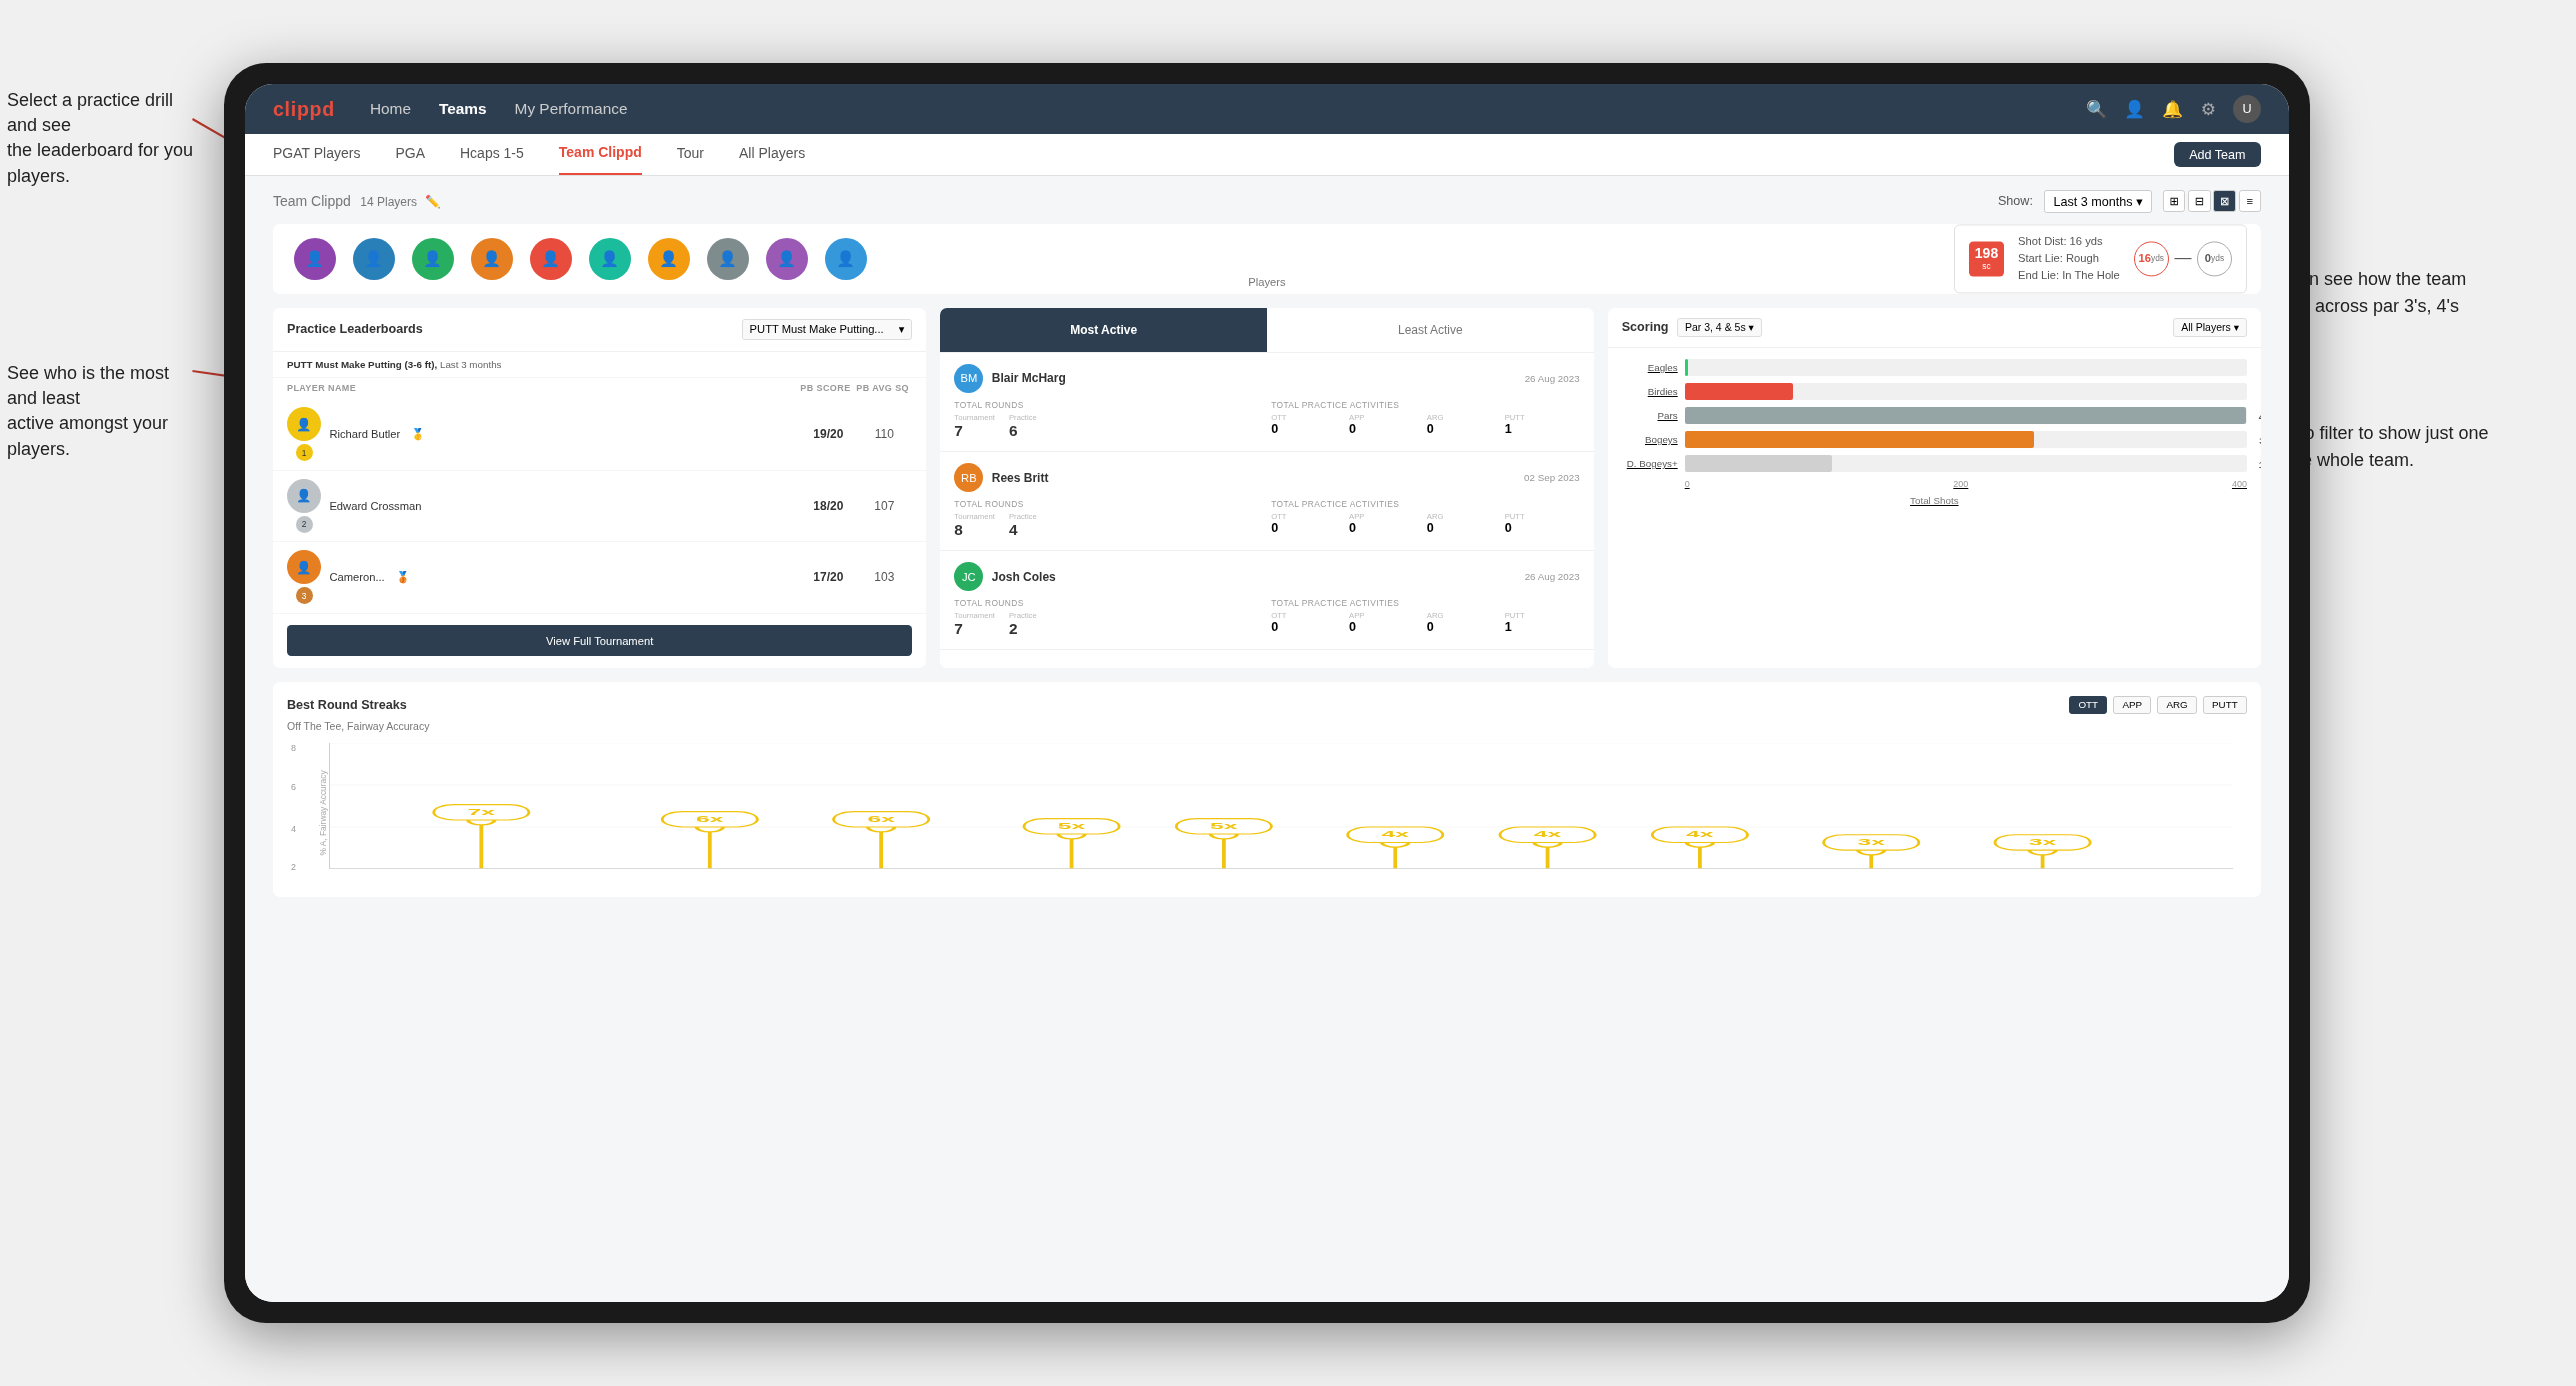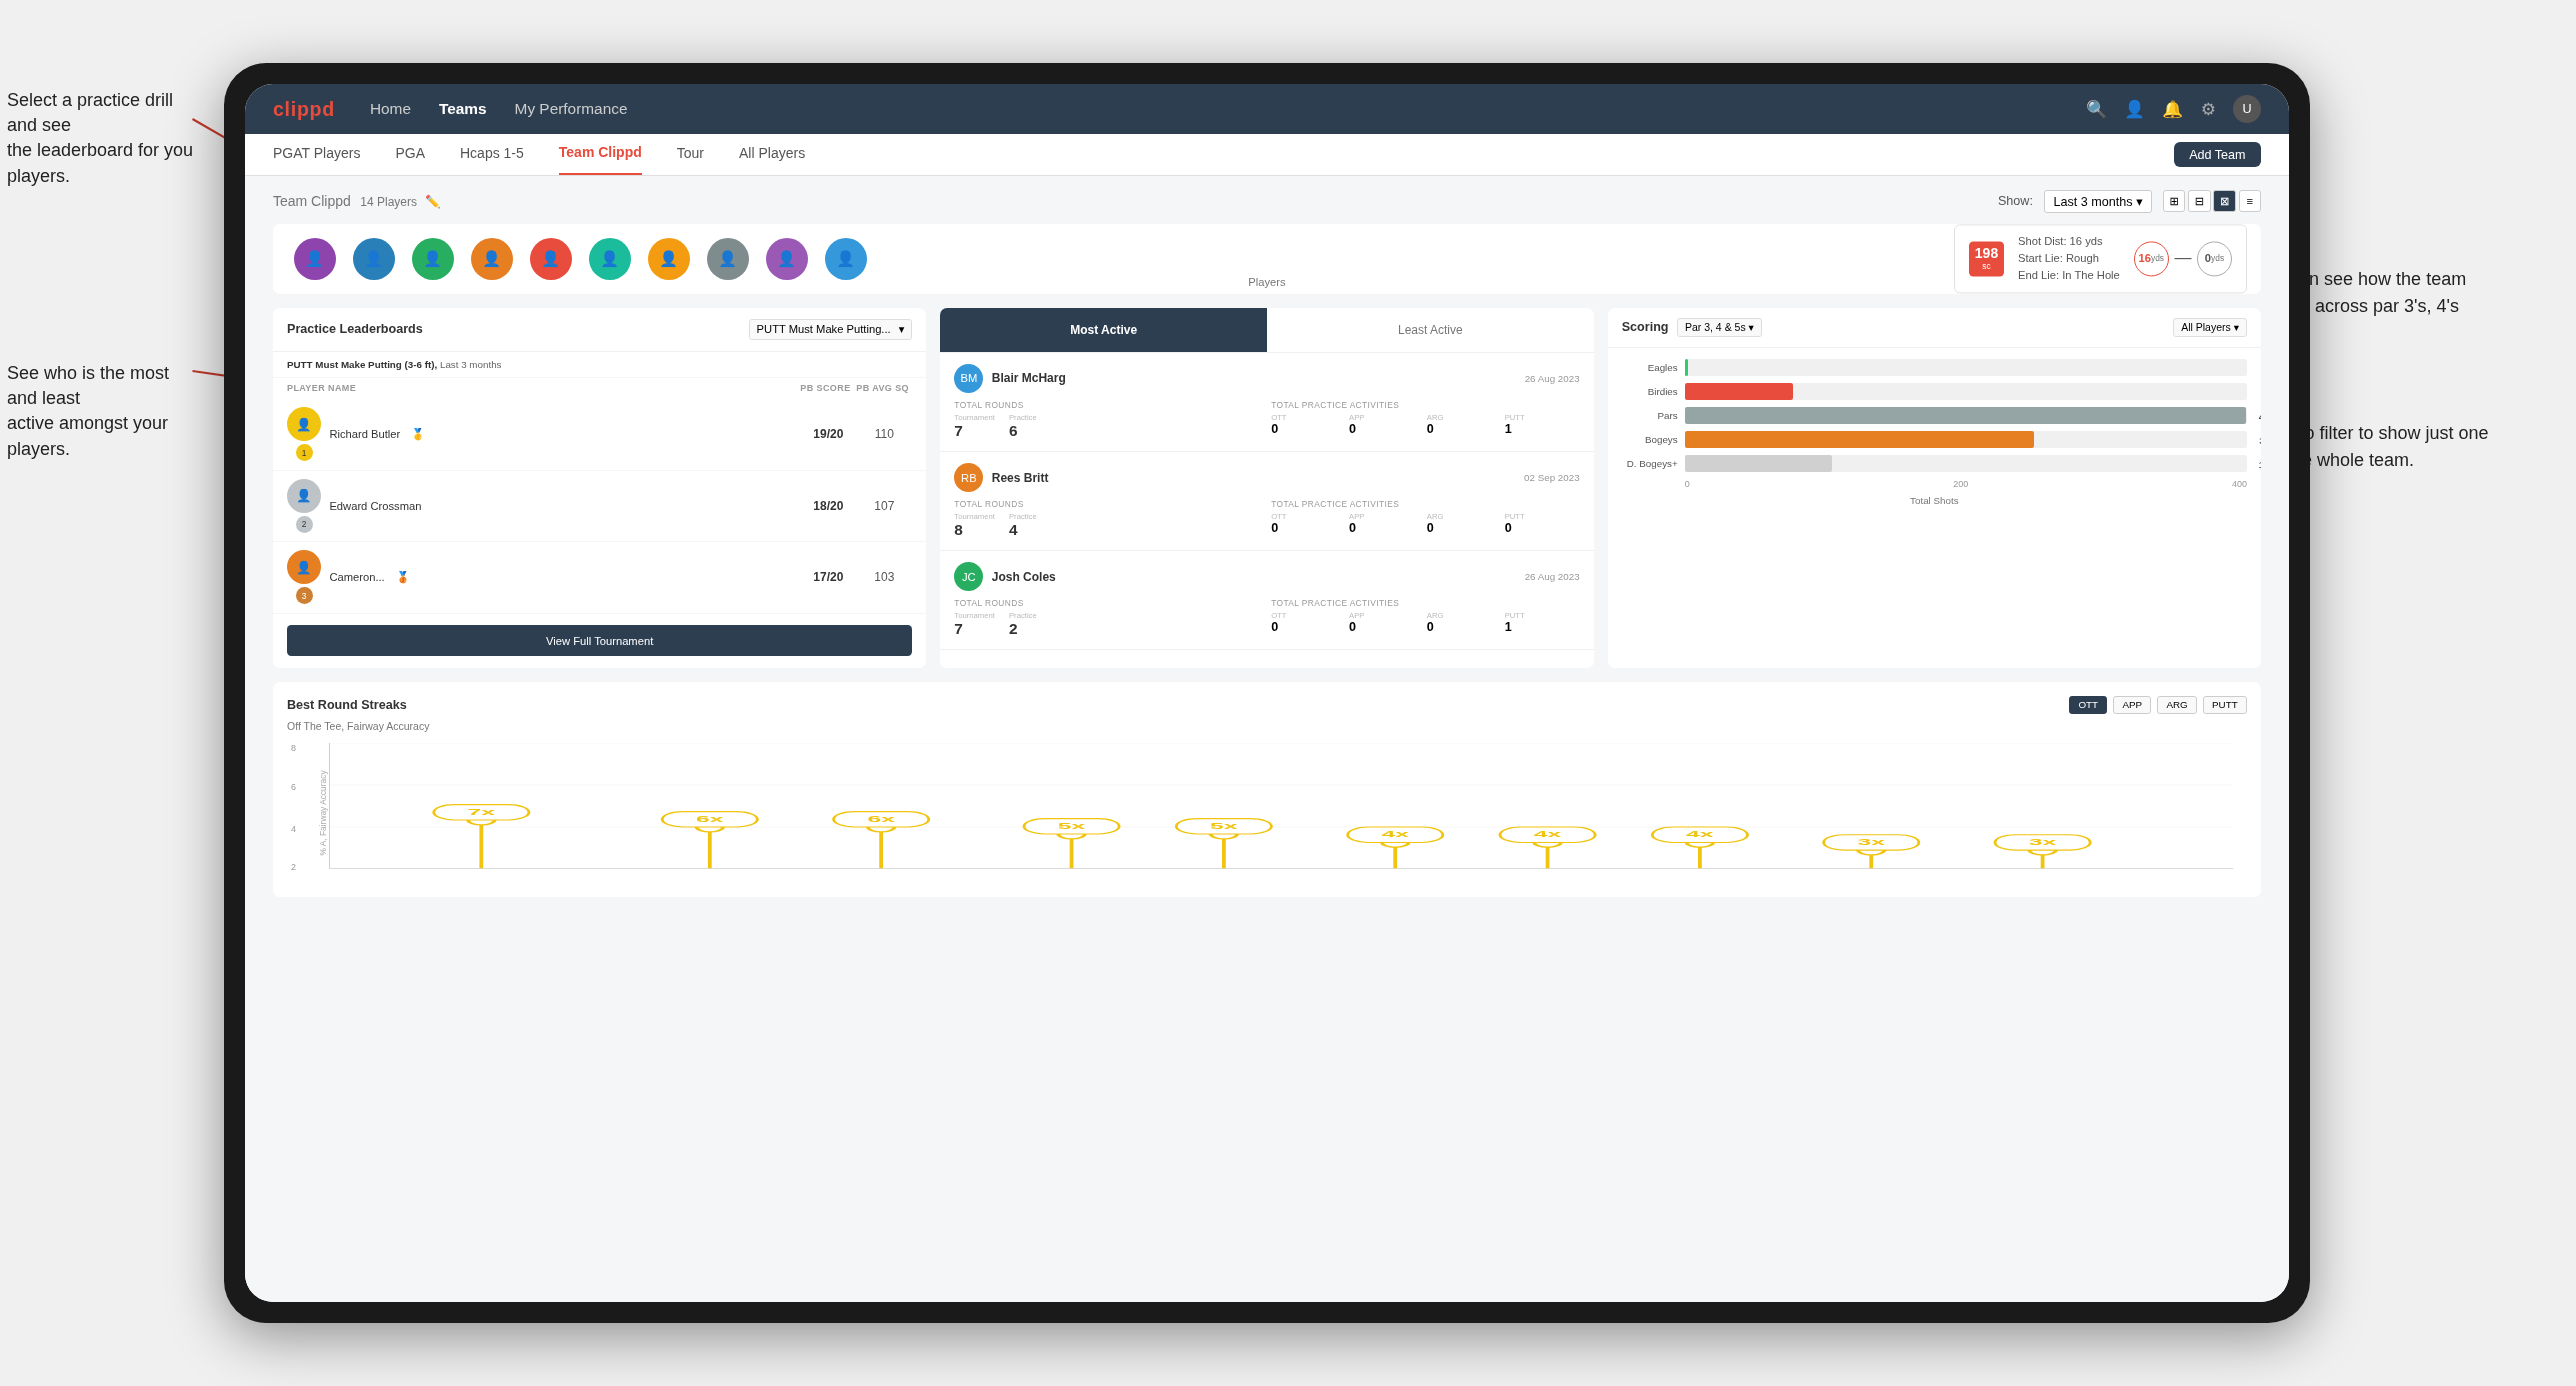--- a/index.html
+++ b/index.html
@@ -288,21 +288,21 @@
       font-weight: 600;
       color: #333;
     }
     .drill-select {
       font-size: 11.2px;
       border: 0.7px solid #ddd;
       border-radius: 2.8px;
       padding: 2.8px 7px;
       background: #f9f9f9;
       cursor: pointer;
-      display: flex; align-items: center; gap: 8px;
+      display: flex; align-items: center; gap: 15px;
     }
 
     .leaderboard-subtitle {
       padding: 7px 14px;
       font-size: 9.8px;
       color: #666;
       border-bottom: 0.7px solid #f5f5f5;
     }
     .leaderboard-subtitle b { color: #333; }
 
@@ -433,20 +433,21 @@
       font-size: 10.5px;
       border: 0.7px solid #ddd;
       border-radius: 2.8px;
       padding: 2.8px 7px;
       background: #f9f9f9;
       cursor: pointer;
     }
 
     .scoring-chart {
       padding: 11.2px 14px;
+      text-decoration: underline;
     }
     .scoring-bar-row {
       display: flex;
       align-items: center;
       margin-bottom: 7px;
       gap: 7px;
     }
     .scoring-bar-label {
       width: 56px;
       font-size: 9.8px;

